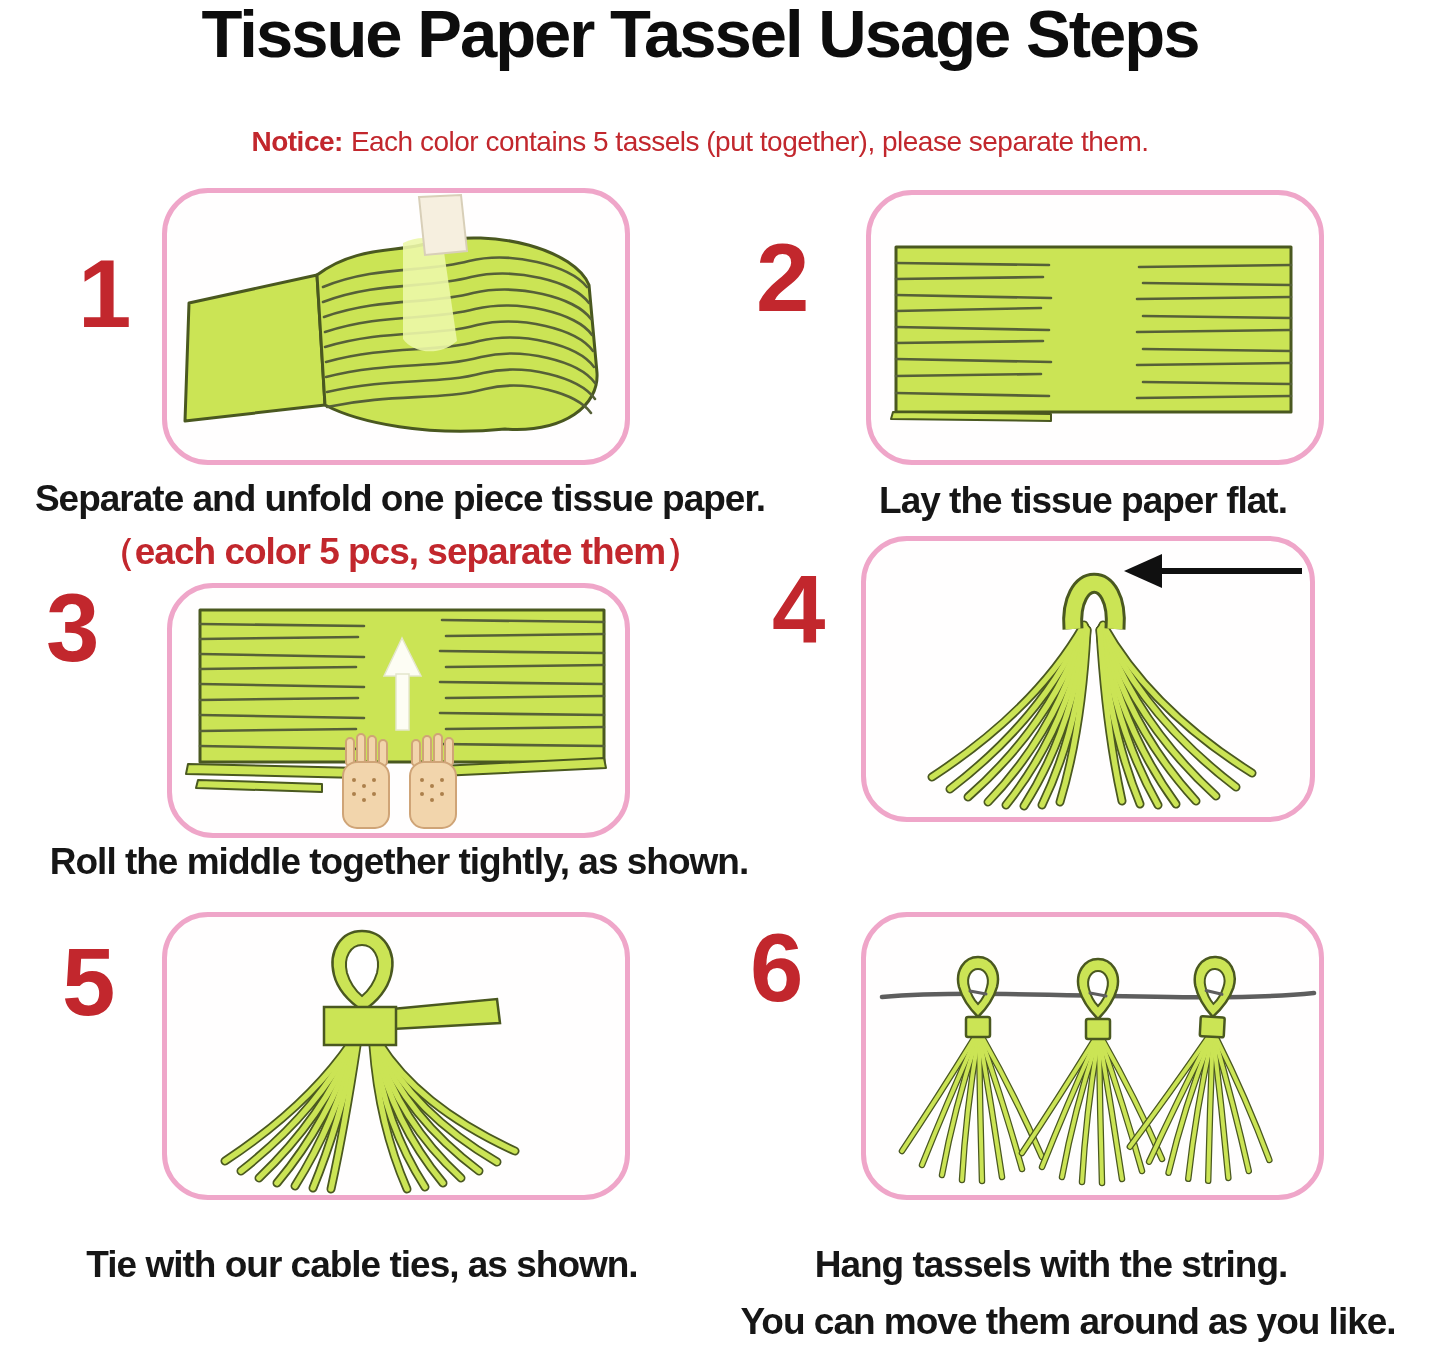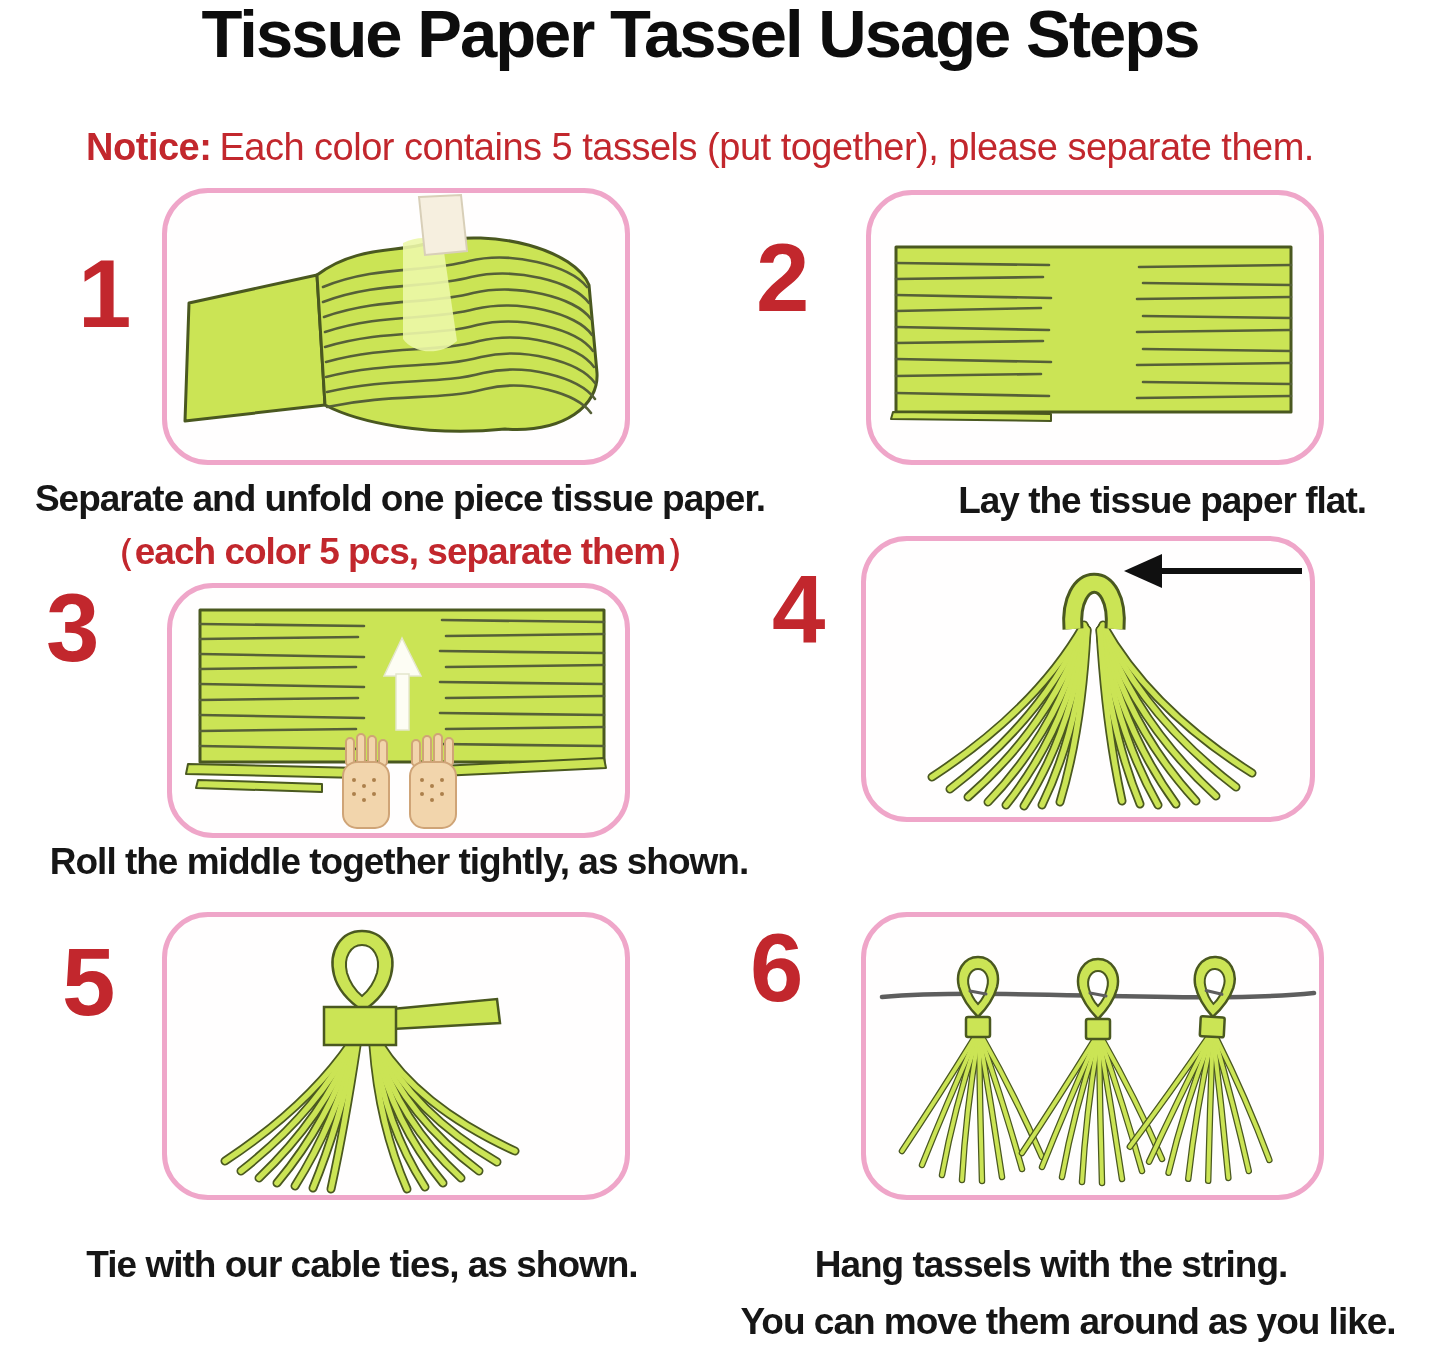--- a/index.html
+++ b/index.html
@@ -1,21 +1,21 @@
 <!DOCTYPE html>
 <html><head>
 <meta charset="utf-8">
 <style>
   html,body{margin:0;padding:0;background:#fff;}
   #page{position:relative;width:1400px;height:1353px;background:#ffffff;overflow:hidden;
         font-family:"Liberation Sans",sans-serif;}
   .title{position:absolute;top:-8px;left:0;width:100%;text-align:center;
          font-size:67px;font-weight:700;color:#0d0d0d;letter-spacing:-2px;line-height:1.25;}
   .notice{position:absolute;top:126px;left:0;width:100%;text-align:center;
-          font-size:38px;color:#c2272d;letter-spacing:-0.5px;white-space:nowrap;}
+          font-size:28px;color:#c2272d;letter-spacing:-0.5px;white-space:nowrap;}
   .notice .nb{font-weight:700;margin-right:8px;}
   .frame{position:absolute;border:5px solid #efa6c9;border-radius:46px;background:#fffefe;
          box-sizing:border-box;}
   .illus{position:absolute;left:0;top:0;width:100%;height:100%;display:block;}
   .num{position:absolute;font-size:96px;font-weight:700;color:#c2272d;line-height:1;}
   .cap{position:absolute;font-size:37px;font-weight:700;color:#161616;letter-spacing:-1px;
        text-align:center;white-space:nowrap;}
   .cap.red{color:#c2272d;}
   
   .gr{fill:#cbe455;stroke:#4a5820;stroke-width:3;stroke-linejoin:round;}
@@ -307,20 +307,20 @@
         </g>
       </defs>
       <path class="wire" d="M16,80 C130,70 330,88 448,76"></path>
       <use href="#t-tassel" transform="translate(112,0)"></use>
       <use href="#t-tassel" transform="translate(232,2)"></use>
       <use href="#t-tassel" transform="translate(352,0) rotate(3)"></use>
     </svg>
   </div>
 
   <div class="cap" style="top:478px;left:-8px;width:816px;">Separate and unfold one piece tissue paper.</div>
-  <div class="cap" style="top:480px;left:800px;width:566px;text-align:right;">Lay the tissue paper flat.</div>
+  <div class="cap" style="top:480px;left:800px;width:566px;">Lay the tissue paper flat.</div>
   <div class="cap red" style="top:527px;left:-5px;width:810px;">（each color 5 pcs, separate them）</div>
   <div class="cap" style="top:841px;left:-6px;width:810px;">Roll the middle together tightly, as shown.</div>
   <div class="cap" style="top:1244px;left:-4px;width:732px;">Tie with our cable ties, as shown.</div>
   <div class="cap" style="top:1244px;left:716px;width:670px;">Hang tassels with the string.</div>
   <div class="cap" style="top:1301px;left:700px;width:736px;">You can move them around as you like.</div>
 
 </div>
 
 </body></html>

